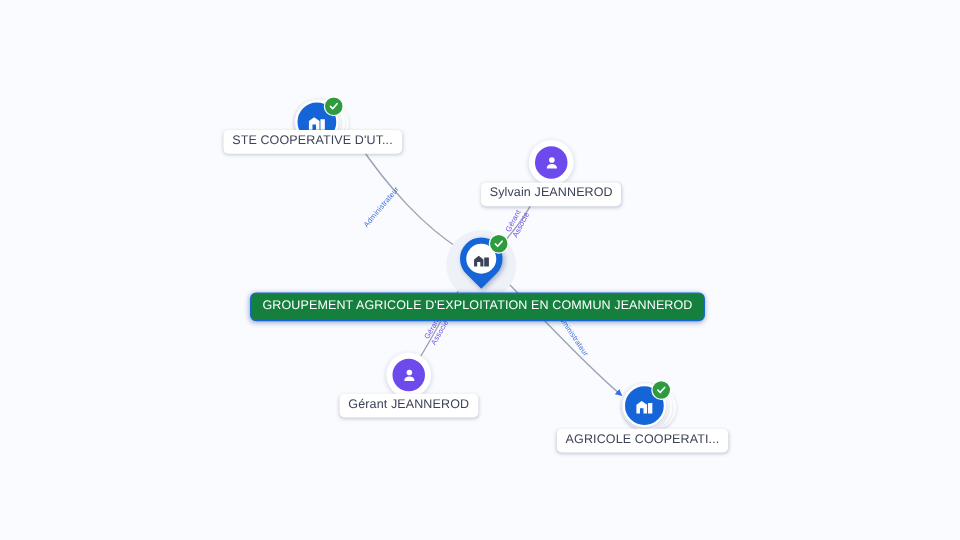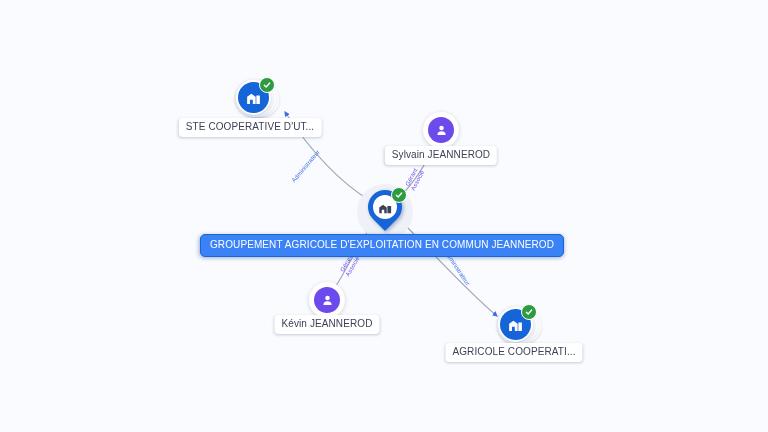--- a/index.html
+++ b/index.html
@@ -138,21 +138,21 @@
     background: #ffffff;
     color: #3c4257;
     font-size: 10px;
     line-height: 1;
     padding: 4px 7px 5px 7px;
     border-radius: 4px;
     box-shadow: 0 1px 3px rgba(40,60,110,0.25);
     letter-spacing: 0.1px;
   }
   .node-label.primary {
-    background: #3b82f6;
+    background: #15803d;
     color: #ffffff;
     font-size: 10px;
     padding: 5px 9px 6px 9px;
     border-radius: 5px;
     border: 1px solid #1667d0;
     box-shadow: 0 1px 4px rgba(20,60,140,0.4);
   }
 
   
   .edge-label {
@@ -225,21 +225,21 @@
           <path d="M16 21V9h5v12h-5zm1.2-9.2h2.6v1.6h-2.6v-1.6zm0 3.2h2.6v1.6h-2.6v-1.6z" fill="#ffffff"></path>
         </svg>
       </div>
       <div class="check-badge">
         <svg width="8" height="8" viewBox="0 0 24 24" fill="none" stroke="#ffffff" stroke-width="4" stroke-linecap="round" stroke-linejoin="round">
           <path d="M4 12.5 L9.5 18 L20 6"></path>
         </svg>
       </div>
     </div>
   </div>
-  <div class="node-label" style="left:250px; top:118px;">STE COOPERATIVE D'UT...</div>
+  <div class="node-label" style="left:250px; top:104px;">STE COOPERATIVE D'UT...</div>
 
   <div class="node" style="left:441px; top:130px;">
     <div class="node-visual person-wrap" style="left:0; top:0; transform:translate(-50%,-50%);">
       <div class="person-disc">
         <svg width="15" height="15" viewBox="0 0 24 24" fill="#ffffff">
           <circle cx="12" cy="8" r="3.6"></circle>
           <path d="M12 13c-3.6 0-6.4 2.1-6.4 4.7V19h12.8v-1.3C18.4 15.1 15.6 13 12 13z"></path>
         </svg>
       </div>
     </div>
@@ -268,21 +268,21 @@
   <div class="node" style="left:327px; top:300px;">
     <div class="node-visual person-wrap" style="left:0; top:0; transform:translate(-50%,-50%);">
       <div class="person-disc">
         <svg width="15" height="15" viewBox="0 0 24 24" fill="#ffffff">
           <circle cx="12" cy="8" r="3.6"></circle>
           <path d="M12 13c-3.6 0-6.4 2.1-6.4 4.7V19h12.8v-1.3C18.4 15.1 15.6 13 12 13z"></path>
         </svg>
       </div>
     </div>
   </div>
-  <div class="node-label" style="left:327px; top:315px;">Kévin JEANNEROD</div>
+  <div class="node-label" style="left:327px; top:315px;">Gérant JEANNEROD</div>
 
   <div class="node" style="left:518px; top:325px;">
     <div class="node-visual org-stack" style="left:0; top:0; transform:translate(-50%,-50%);">
       <div class="sheet s3"></div>
       <div class="sheet s2"></div>
       <div class="sheet s1"></div>
       <div class="org-disc">
         <svg width="17" height="17" viewBox="0 0 24 24" fill="#ffffff">
           <path d="M3 21V11l6-4.2L15 11v10h-4v-6H7v6H3z"></path>
           <path d="M16 21V9h5v12h-5zm1.2-9.2h2.6v1.6h-2.6v-1.6zm0 3.2h2.6v1.6h-2.6v-1.6z" fill="#ffffff"></path>

